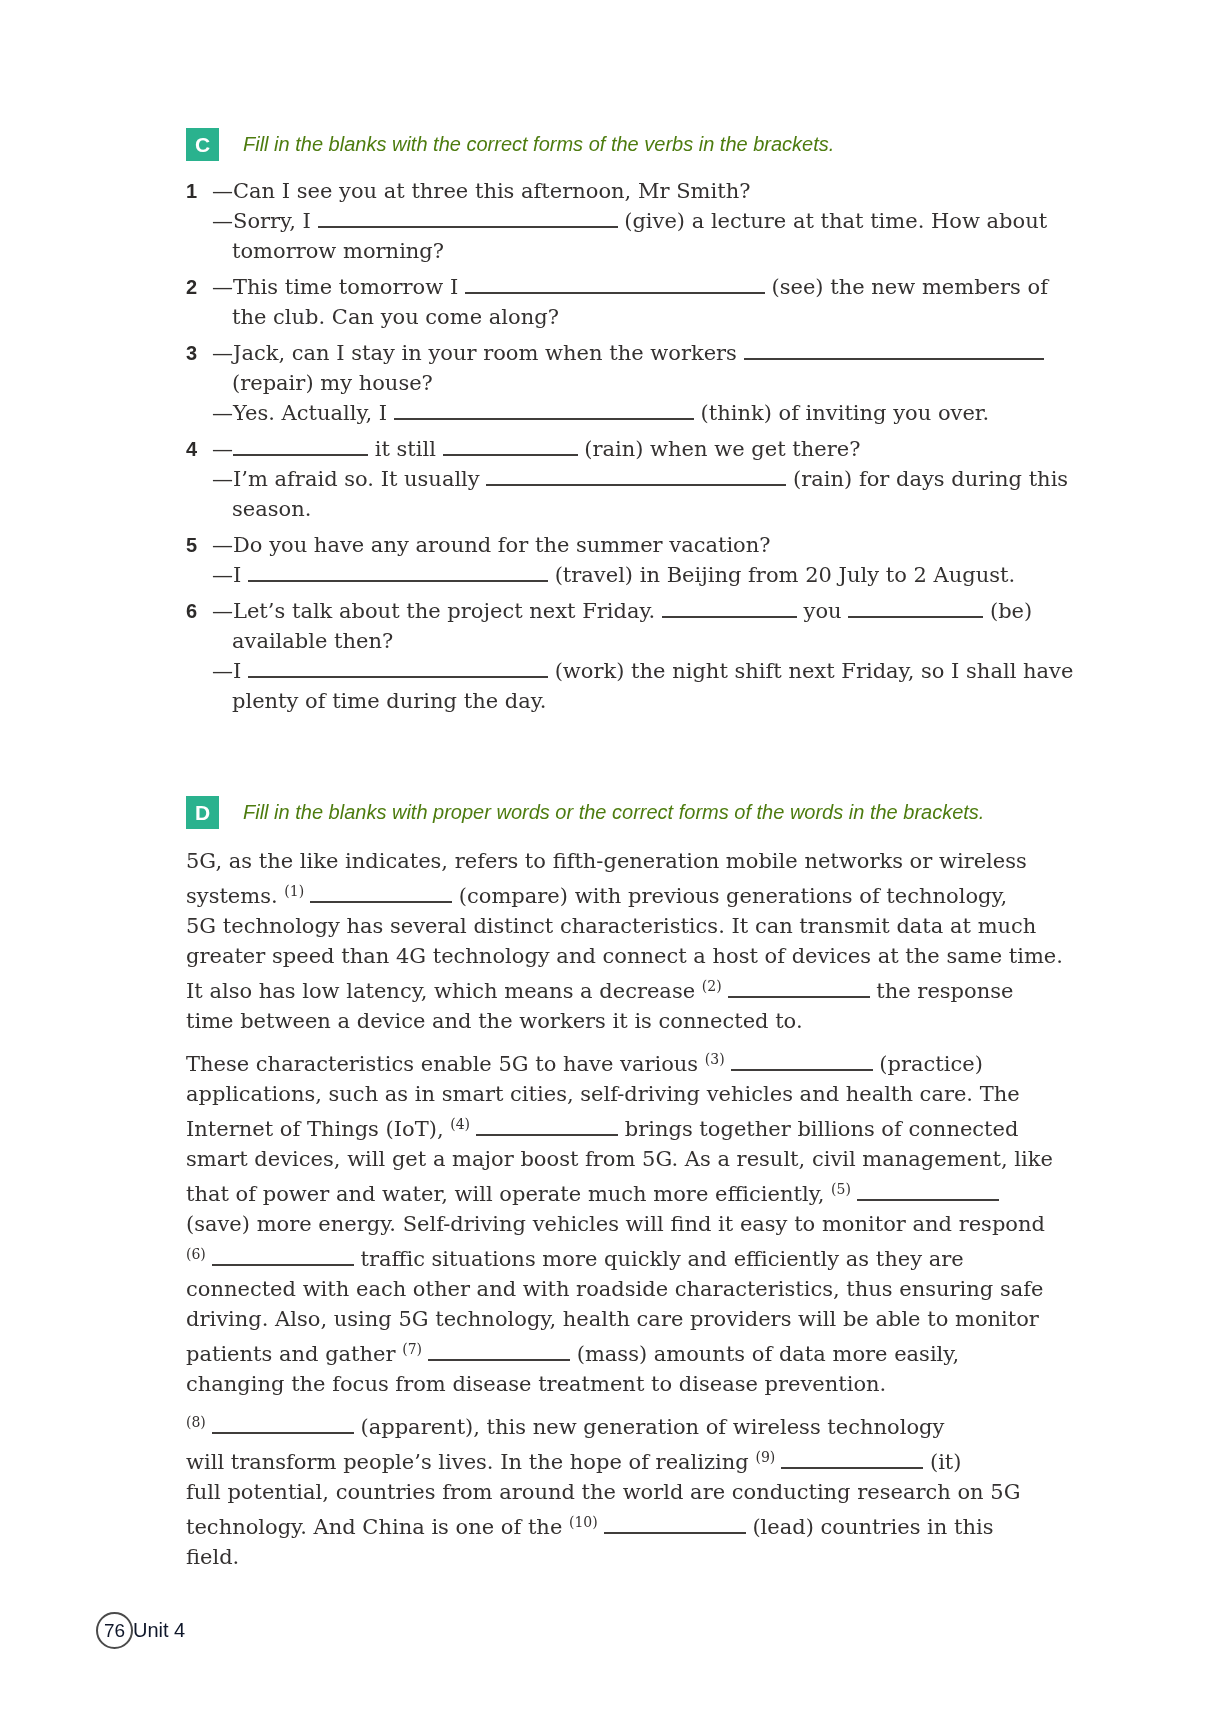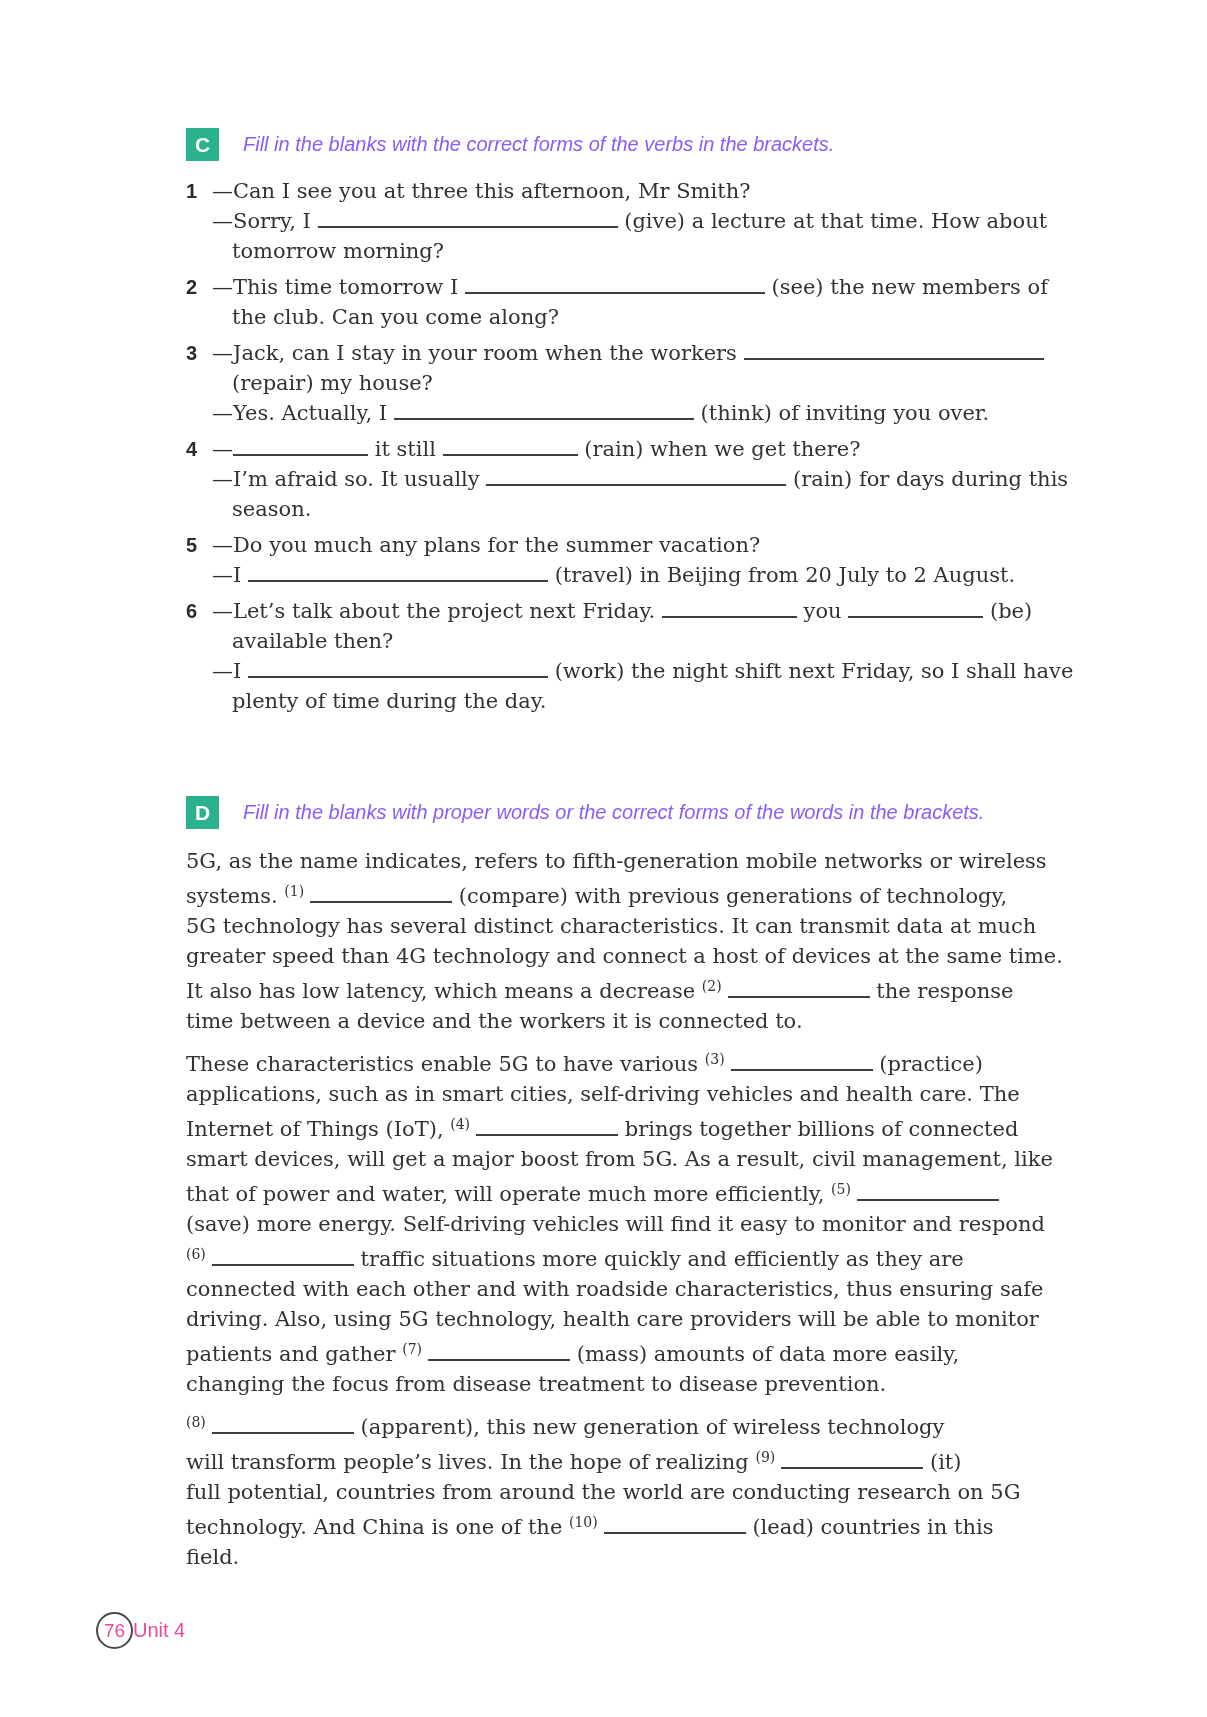--- a/index.html
+++ b/index.html
@@ -34,21 +34,21 @@
     font-size: 21px;
     display: flex;
     align-items: center;
     justify-content: center;
   }
   .sec-instruction {
     margin-left: 24px;
     font-family: "Liberation Sans", sans-serif;
     font-style: italic;
     font-size: 20px;
-    color: #8b5cf6;
+    color: #4d7c0f;
   }
   
   .items { margin-top: 15px; }
   .item {
     position: relative;
     padding-left: 26px;
     margin-bottom: 6px;
   }
   .item .num {
     position: absolute;
@@ -86,21 +86,21 @@
   .paras { margin-top: 17px; }
   .para { margin-bottom: 8px; }
   
   .footer {
     position: absolute;
     left: 96px;
     top: 1612px;
     display: flex;
     align-items: center;
     font-family: "Liberation Sans", sans-serif;
-    color: #ec4899;
+    color: #0f172a;
   }
   .pagenum-circle {
     width: 37px;
     height: 37px;
     box-sizing: border-box;
     border: 2px solid #4a4a4a;
     border-radius: 50%;
     display: flex;
     align-items: center;
     justify-content: center;
@@ -139,41 +139,41 @@
           <div class="line">—Yes. Actually, I <span class="blank blank-long"></span> (think) of inviting you over.</div>
         </div>
         <div class="item">
           <span class="num">4</span>
           <div class="line">—<span class="blank blank-short"></span> it still <span class="blank blank-short"></span> (rain) when we get there?</div>
           <div class="line">—I’m afraid so. It usually <span class="blank blank-long"></span> (rain) for days during this</div>
           <div class="line indent">season.</div>
         </div>
         <div class="item">
           <span class="num">5</span>
-          <div class="line">—Do you much any plans for the summer vacation?</div>
+          <div class="line">—Do you have any around for the summer vacation?</div>
           <div class="line">—I <span class="blank blank-long"></span> (travel) in Beijing from 20 July to 2 August.</div>
         </div>
         <div class="item">
           <span class="num">6</span>
           <div class="line">—Let’s talk about the project next Friday. <span class="blank blank-short"></span> you <span class="blank blank-short"></span> (be)</div>
           <div class="line indent">available then?</div>
           <div class="line">—I <span class="blank blank-long"></span> (work) the night shift next Friday, so I shall have</div>
           <div class="line indent">plenty of time during the day.</div>
         </div>
       </div>
   </section>
 
   <section class="section-d">
     <div class="sec-header">
       <span class="sec-label" style="background: rgb(42, 178, 142);">D</span>
       <span class="sec-instruction">Fill in the blanks with proper words or the correct forms of the words in the brackets.</span>
     </div>
     <div class="paras" id="d-paras">
         <div class="para">
-          <div class="line">5G, as the name indicates, refers to fifth-generation mobile networks or wireless</div>
+          <div class="line">5G, as the like indicates, refers to fifth-generation mobile networks or wireless</div>
           <div class="line">systems. <span class="sup">(1)</span><span class="blank blank-d"></span> (compare) with previous generations of technology,</div>
           <div class="line">5G technology has several distinct characteristics. It can transmit data at much</div>
           <div class="line">greater speed than 4G technology and connect a host of devices at the same time.</div>
           <div class="line">It also has low latency, which means a decrease <span class="sup">(2)</span><span class="blank blank-d"></span> the response</div>
           <div class="line">time between a device and the workers it is connected to.</div>
         </div>
         <div class="para">
           <div class="line">These characteristics enable 5G to have various <span class="sup">(3)</span><span class="blank blank-d"></span> (practice)</div>
           <div class="line">applications, such as in smart cities, self-driving vehicles and health care. The</div>
           <div class="line">Internet of Things (IoT), <span class="sup">(4)</span><span class="blank blank-d"></span> brings together billions of connected</div>

